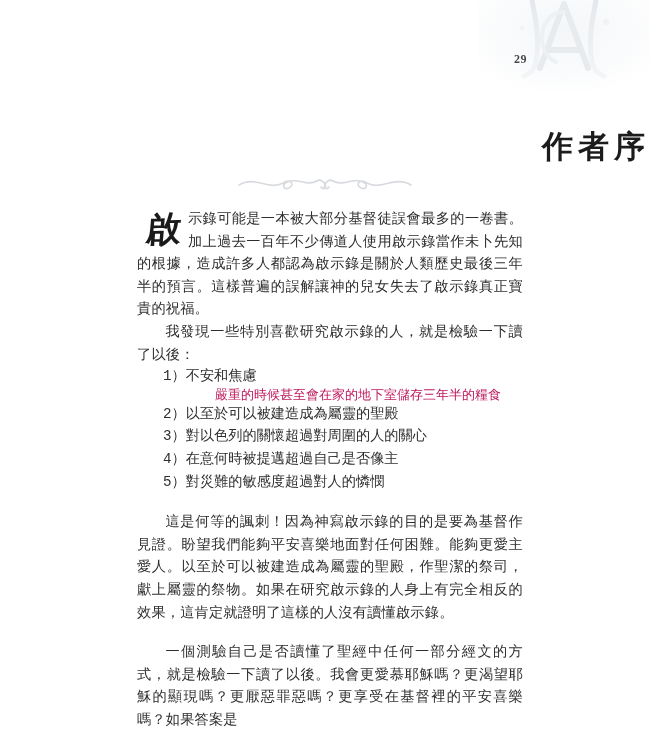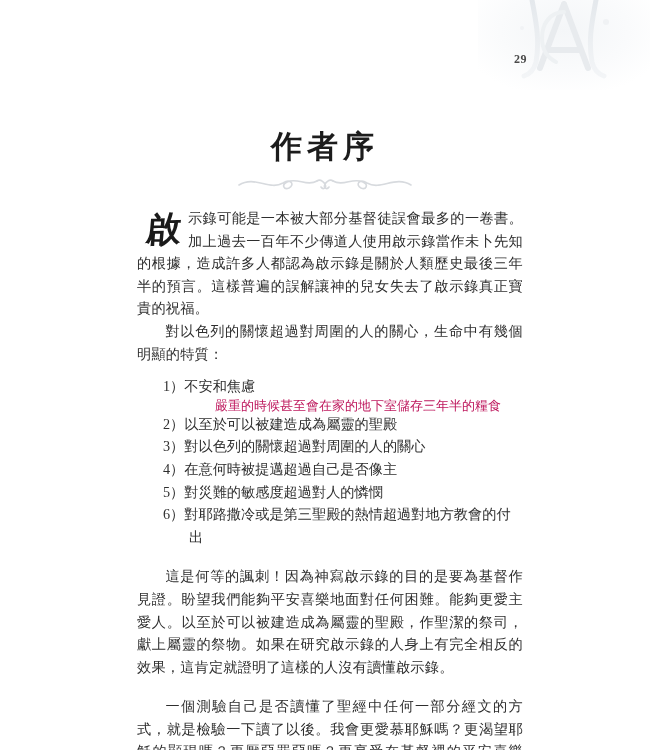--- a/index.html
+++ b/index.html
@@ -42,21 +42,21 @@
     color: #4a4a4a;
     letter-spacing: 0.5px;
   }
 
   
   .title-block {
     position: absolute;
     top: 128px;
     left: 0;
     width: 650px;
-    text-align: center;
+    text-align: right;
   }
   .page-title {
     font-family: "Liberation Serif", "DejaVu Serif", serif;
     font-size: 31px;
     font-weight: 700;
     letter-spacing: 5px;
     color: #1c1c1c;
     line-height: 1.2;
   }
   .title-flourish {
@@ -106,22 +106,23 @@
     line-height: 44px;
     font-weight: 700;
     color: #1a1a1a;
     text-align: center;
     transform: skewX(-7deg) rotate(-2deg);
   }
 
   
   .trait-list {
     list-style: none;
-    margin: 10px 0 0 0;
+    margin: 0 0 0 0;
     padding: 0;
+    font-family: Liberation Mono, monospace;
   }
   .trait-item {
     font-size: 14.2px;
     line-height: 22.6px;
     color: #2e2e2e;
     padding-left: 26px;
     text-indent: -26px;
     margin-left: 26px;
   }
   .trait-marker {
@@ -182,42 +183,39 @@
     </div>
   </div>
 
   <div class="body-col">
 
     <p class="para dropcap-para">
       <span class="dropcap">啟</span>
       <span>示錄可能是一本被大部分基督徒誤會最多的一卷書。加上過去一百年不少傳道人使用啟示錄當作未卜先知的根據，造成許多人都認為啟示錄是關於人類歷史最後三年半的預言。這樣普遍的誤解讓神的兒女失去了啟示錄真正寶貴的祝福。</span>
     </p>
 
-    <p class="para indent">對以色列的關懷超過對周圍的人的關心，生命中有幾個明顯的特質：</p>
+    <p class="para indent">我發現一些特別喜歡研究啟示錄的人，就是檢驗一下讀了以後：</p>
 
     <ul class="trait-list">
       <li class="trait-item">
         <span class="trait-marker">1）</span><span>不安和焦慮</span>
         <span class="trait-subline">嚴重的時候甚至會在家的地下室儲存三年半的糧食</span>
       </li>
       <li class="trait-item">
         <span class="trait-marker">2）</span><span>以至於可以被建造成為屬靈的聖殿</span>
       </li>
       <li class="trait-item">
         <span class="trait-marker">3）</span><span>對以色列的關懷超過對周圍的人的關心</span>
       </li>
       <li class="trait-item">
         <span class="trait-marker">4）</span><span>在意何時被提邁超過自己是否像主</span>
       </li>
       <li class="trait-item">
         <span class="trait-marker">5）</span><span>對災難的敏感度超過對人的憐憫</span>
       </li>
-      <li class="trait-item">
-        <span class="trait-marker">6）</span><span>對耶路撒冷或是第三聖殿的熱情超過對地方教會的付出</span>
-      </li>
     </ul>
 
     <p class="para indent gap">這是何等的諷刺！因為神寫啟示錄的目的是要為基督作見證。盼望我們能夠平安喜樂地面對任何困難。能夠更愛主愛人。以至於可以被建造成為屬靈的聖殿，作聖潔的祭司，獻上屬靈的祭物。如果在研究啟示錄的人身上有完全相反的效果，這肯定就證明了這樣的人沒有讀懂啟示錄。</p>
 
     <p class="para indent gap">一個測驗自己是否讀懂了聖經中任何一部分經文的方式，就是檢驗一下讀了以後。我會更愛慕耶穌嗎？更渴望耶穌的顯現嗎？更厭惡罪惡嗎？更享受在基督裡的平安喜樂嗎？如果答案是</p>
 
   </div>
 </div>
 
 </body></html>

